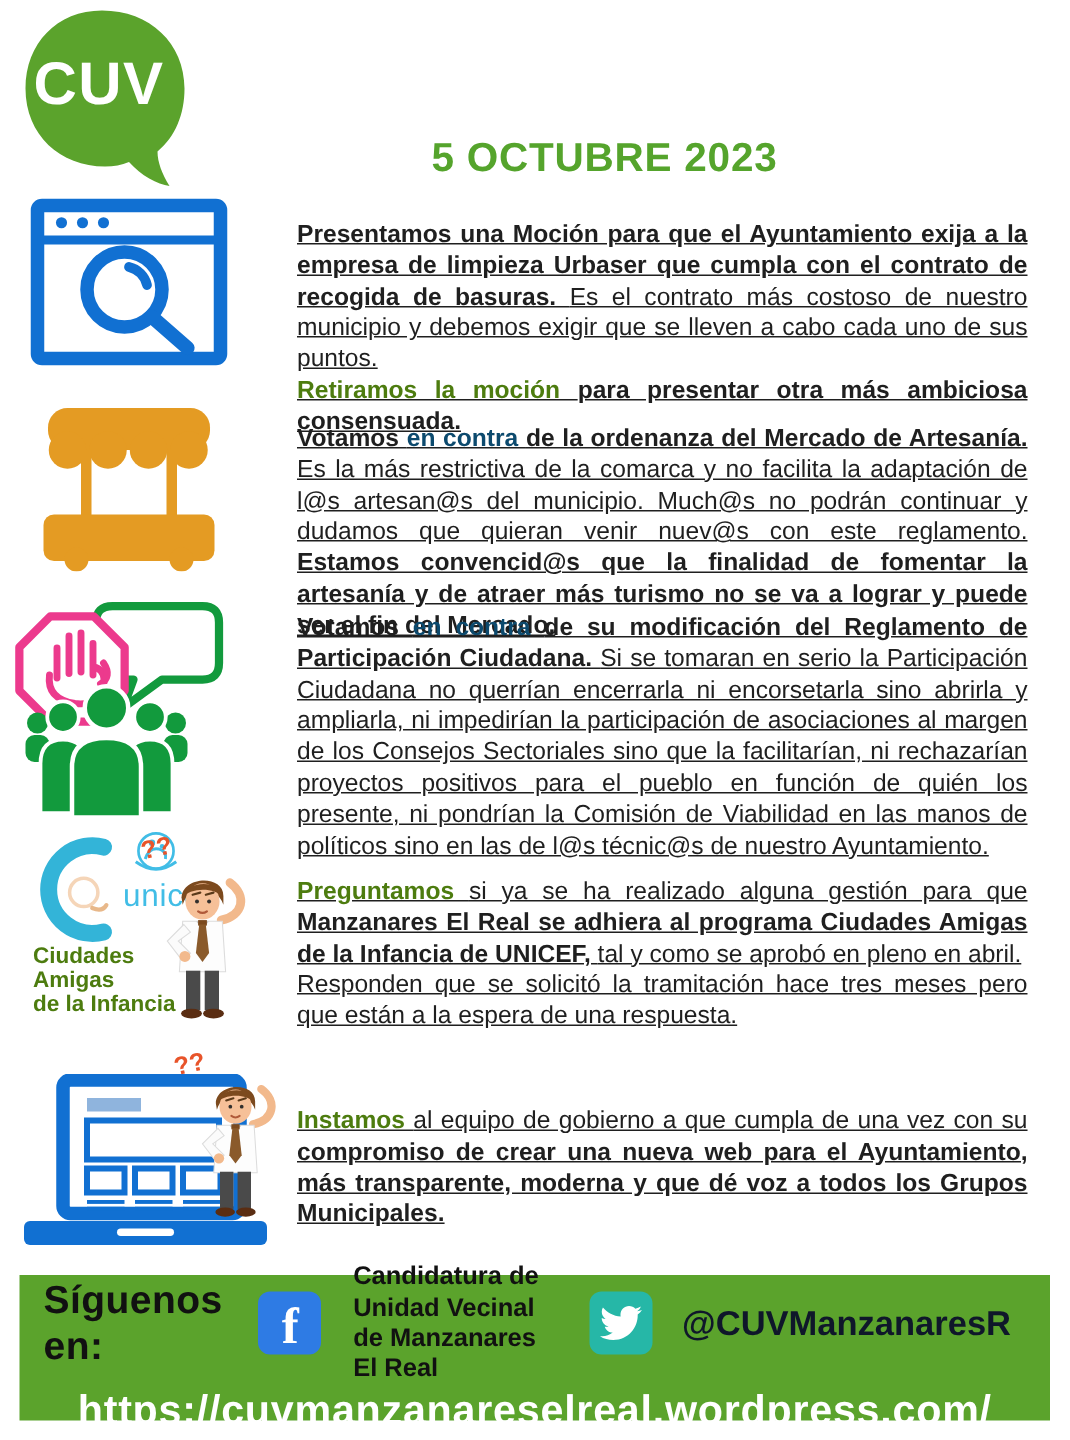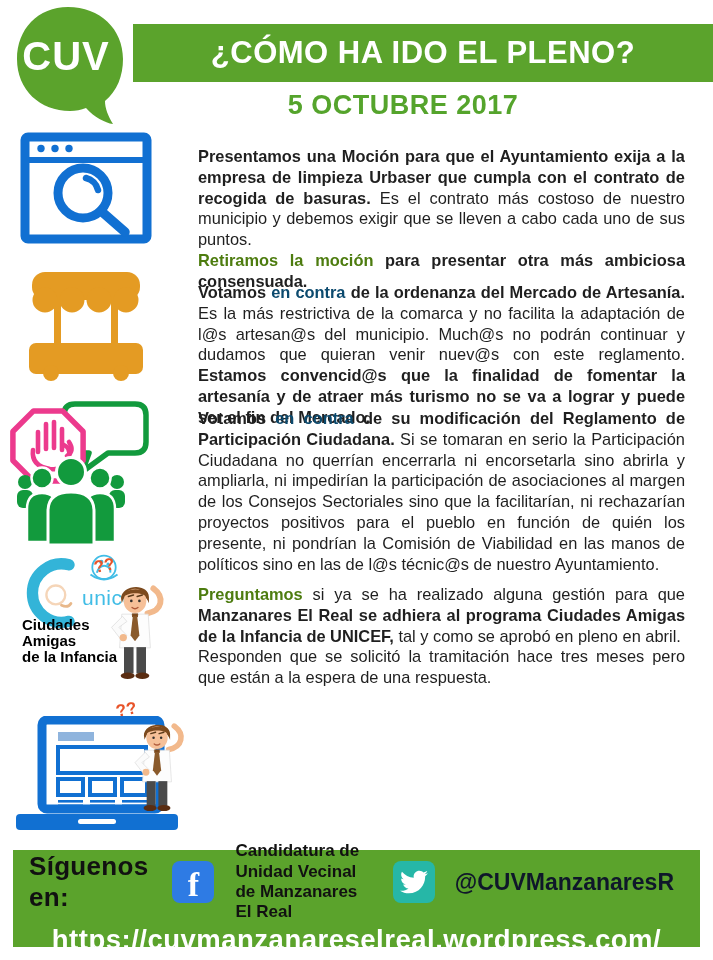--- a/index.html
+++ b/index.html
@@ -1,17 +1,17 @@
 <!DOCTYPE html>
 <html lang="es"><head>
 <meta charset="utf-8">
 <style>
   html,body{margin:0;padding:0;background:#fff;}
   .page{position:relative;width:713px;height:960px;background:#fff;overflow:hidden;
-        font-family:"Liberation Sans",sans-serif;color:#1f1f1f;}
+        font-family:"Liberation Sans",sans-serif;color:#1f1f1f;text-decoration:underline;}
 
   
   .header{position:relative;height:132px;}
   .logo{position:absolute;left:10px;top:4px;width:120px;height:122px;}
   .logo svg{position:absolute;left:0;top:0;}
   .logo-text{position:absolute;left:0;top:30px;width:112px;text-align:center;
              font-size:40px;font-weight:800;color:#fff;letter-spacing:1px;}
   .title-banner{position:absolute;left:133px;right:0;top:24px;height:58px;
                 background:#5ba32c;display:flex;align-items:center;justify-content:center;}
   .title-banner h1{margin:0;font-size:31px;font-weight:800;color:#fff;letter-spacing:.5px;}
@@ -28,22 +28,22 @@
   .s4 .text{padding-top:24px}.s5 .text{padding-top:21px}
   .r-b{font-weight:700}
   .r-g{font-weight:700;color:#4d7c0f}
   .r-r{font-weight:700;color:#0c4a6e}
 
   
   .cai-arc{position:absolute;left:0;top:8px;}
   .unicef-emblem{position:absolute;left:66px;top:4px;}
   .unicef-word{position:absolute;left:62px;top:38px;font-size:21px;color:#41bde6;
                font-weight:500;letter-spacing:.5px;}
-  .cai-label{position:absolute;left:2px;top:69px;font-size:15px;line-height:16px;
-             font-weight:700;color:#000000;white-space:pre-line;}
+  .cai-label{position:absolute;left:2px;top:82px;font-size:15px;line-height:16px;
+             font-weight:700;color:#4d7c0f;white-space:pre-line;}
   .man-wrap4{position:absolute;left:82px;top:20px;width:66px;height:126px;}
   .man-wrap5{position:absolute;left:106px;top:6px;width:62px;height:112px;}
   .man-wrap4 svg,.man-wrap5 svg{width:100%;height:100%;}
   .qmarks{position:absolute;font-weight:800;color:#e8542a;transform:rotate(-12deg);}
   .qm4{left:74px;top:8px;font-size:17px;}
   .qm5{left:96px;top:-4px;font-size:17px;}
   .laptop{position:absolute;left:-8px;top:12px;}
 
   
   .footer{position:absolute;left:13px;right:13px;top:850px;height:97px;background:#5ba32c;}
@@ -90,24 +90,21 @@
 
 <div class="page">
 
   <div class="header">
     <div class="logo">
       <svg width="120" height="122" viewBox="0 0 120 122">
         <path d="M58 3 C 28 3 7 25 7 55 C 7 86 30 107 60 107 C 66 107 71 106 76 104 C 84 113 95 119 103 120 C 98 112 95 104 95 97 C 107 87 113 72 113 55 C 113 25 90 3 58 3 Z" fill="#5ba32c"></path>
       </svg>
       <span class="logo-text">CUV</span>
     </div>
-    <div class="title-banner">
-      <h1>¿CÓMO HA IDO EL PLENO?</h1>
-    </div>
-    <div class="date">5 OCTUBRE 2017</div>
+    <div class="date">5 OCTUBRE 2023</div>
   </div>
 
   <div class="section s1">
     <div class="icon-col">
       <svg width="132" height="112" viewBox="0 0 132 112">
         <rect x="5" y="5" width="122" height="102" rx="3" fill="#fff" stroke="#1170d2" stroke-width="9"></rect>
         <line x1="5" y1="28" x2="127" y2="28" stroke="#1170d2" stroke-width="6"></line>
         <circle cx="21" cy="16.5" r="3.7" fill="#1170d2"></circle>
         <circle cx="35" cy="16.5" r="3.7" fill="#1170d2"></circle>
         <circle cx="49" cy="16.5" r="3.7" fill="#1170d2"></circle>
@@ -226,20 +223,21 @@
         <rect x="4" y="98" width="162" height="16" rx="4" fill="#1170d2"></rect>
         <rect x="66" y="103" width="38" height="5" rx="2.5" fill="#fff"></rect>
       </svg>
       <span class="qmarks qm5">??</span>
       <div class="man-wrap5">
         <svg viewBox="0 0 90 140">
             <use href="#confused-man"></use>
           </svg>
       </div>
     </div>
+    <p class="text"><span class="r-g">Instamos </span><span class="r-n">al equipo de gobierno a que cumpla de una vez con su </span><span class="r-b">compromiso de crear una nueva web para el Ayuntamiento, más transparente, moderna y que dé voz a todos los Grupos Municipales.</span></p>
   </div>
 
   <div class="footer">
     <div class="follow-row">
       <span class="follow-label">Síguenos en:</span>
       <span class="fb-icon">
         <span class="fb-letter">f</span>
       </span>
       <span class="fb-name">Candidatura de Unidad Vecinal
 de Manzanares El Real</span>

